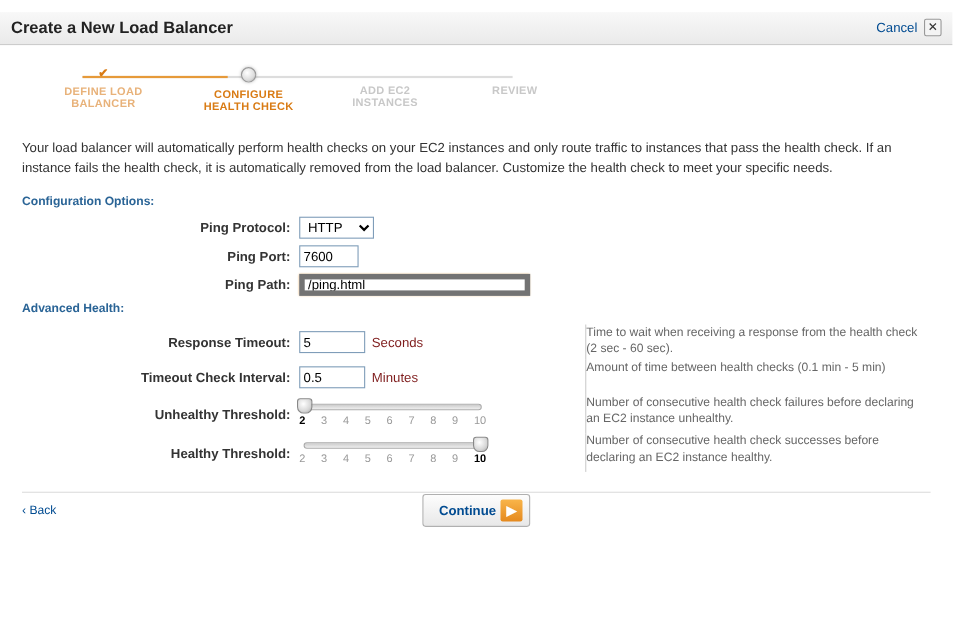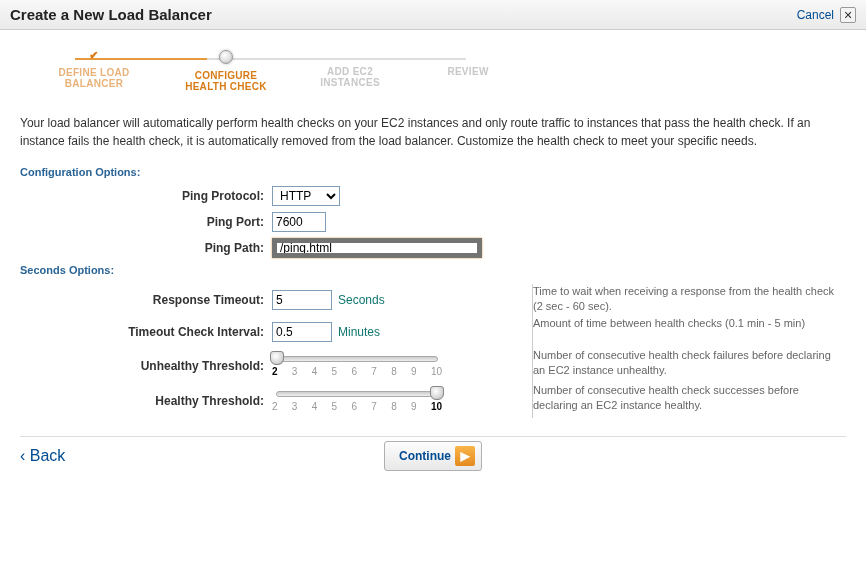--- a/index.html
+++ b/index.html
@@ -9,24 +9,25 @@
     font-size: 12px;
     color: #333;
     background: #fff;
     width: 866px;
     height: 582px;
     overflow: hidden;
   }
   .dialog-header {
     display: flex;
     justify-content: space-between;
-    align-items: flex-end;
+    align-items: flex-start;
     background: linear-gradient(#f8f8f8, #eaeaea);
     border-bottom: 1px solid #ccc;
     padding: 6px 10px;
+    margin-top: 11px;
   }
   .dialog-header h1 {
     font-size: 15px;
     font-weight: bold;
     margin: 0;
     color: #222;
   }
   .dialog-header .right {
     display: flex;
     align-items: center;
@@ -137,21 +138,21 @@
     font-size: 12px;
     border: 1px solid #7f9db9;
     padding: 1px 3px;
     height: 20px;
     background: #fff;
   }
   input.narrow { width: 54px; }
   input.med { width: 60px; }
   input.wide { width: 210px; }
   input.highlight { border: 5px solid #737373; box-shadow: 0 0 2px #e6a24a; }
-  .unit { font-size: 12px; color: #0f766e; }
+  .unit { font-size: 12px; color: #7f1d1d; }
 
   .adv-grid {
     display: grid;
     grid-template-columns: 500px 1fr;
     column-gap: 12px;
   }
   .help-col {
     border-left: 1px solid #ccc;
     color: #666;
     font-size: 11px;
@@ -193,21 +194,21 @@
     border-top: 1px solid #ddd;
     margin-top: 18px;
     padding-top: 10px;
     display: flex;
     align-items: center;
     justify-content: space-between;
   }
   .back-link {
     color: #004b91;
     cursor: pointer;
-    font-size: 16px;
+    font-size: 11px;
   }
   .continue-btn {
     display: inline-flex;
     align-items: center;
     gap: 4px;
     border: 1px solid #b0b0b0;
     background: linear-gradient(#fdfdfd, #e8e8e8);
     border-radius: 3px;
     padding: 4px 6px 4px 14px;
     font-weight: bold;
@@ -287,21 +288,21 @@
       <input type="text" class="narrow" value="7600" style="">
     </div>
   </div>
   <div class="form-row">
     <div class="label">Ping Path:</div>
     <div class="control">
       <input type="text" class="wide highlight" value="/ping.html" style="">
     </div>
   </div>
 
-  <h2 class="section">Seconds Options:</h2>
+  <h2 class="section">Advanced Health:</h2>
 
   <div class="adv-grid">
 
     <div class="form-row">
       <div class="label">Response Timeout:</div>
       <div class="control">
         <input type="text" class="med" value="5" style="">
         <span class="unit">Seconds</span>
       </div>
     </div>

